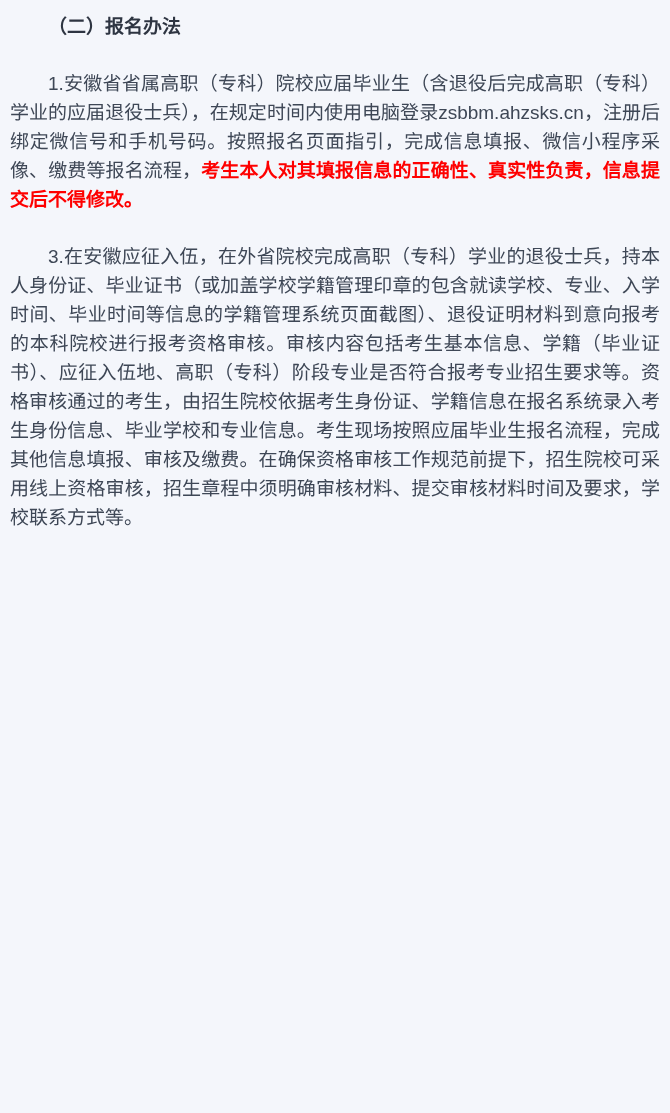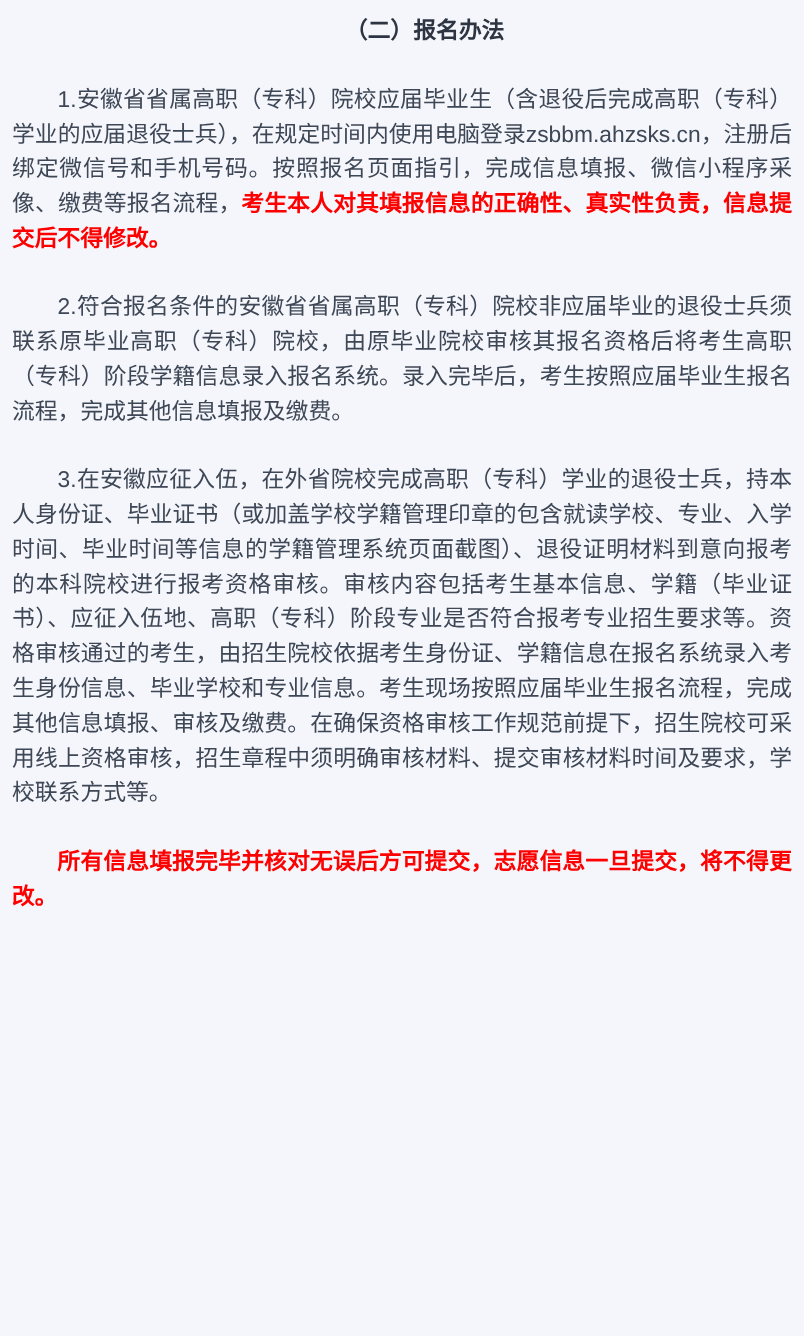--- a/index.html
+++ b/index.html
@@ -22,21 +22,20 @@
     font-size: 19px;
     line-height: 29px;
   }
   .doc-title {
     font-size: 19px;
     font-weight: bold;
     color: #2e3542;
     margin: 0 0 28px 0;
     text-indent: 2em;
     line-height: 29px;
-    text-align: center;
   }
   .para {
     margin: 0 0 28px 0;
     text-indent: 2em;
     text-align: justify;
     word-break: break-all;
   }
   .para:last-child {
     margin-bottom: 0;
   }
@@ -47,22 +46,20 @@
 </style>
 </head>
 <body>
 
 <div class="doc">
 
   <h3 class="doc-title">（二）报名办法</h3>
 
   <p class="para"><span>1.安徽省省属高职（专科）院校应届毕业生（含退役后完成高职（专科）学业的应届退役士兵），在规定时间内使用电脑登录zsbbm.ahzsks.cn，注册后绑定微信号和手机号码。按照报名页面指引，完成信息填报、微信小程序采像、缴费等报名流程，</span><span class="em-red">考生本人对其填报信息的正确性、真实性负责，信息提交后不得修改。</span></p>
 
-  <p class="para"><span>2.符合报名条件的安徽省省属高职（专科）院校非应届毕业的退役士兵须联系原毕业高职（专科）院校，由原毕业院校审核其报名资格后将考生高职（专科）阶段学籍信息录入报名系统。录入完毕后，考生按照应届毕业生报名流程，完成其他信息填报及缴费。</span></p>
 
   <p class="para"><span>3.在安徽应征入伍，在外省院校完成高职（专科）学业的退役士兵，持本人身份证、毕业证书（或加盖学校学籍管理印章的包含就读学校、专业、入学时间、毕业时间等信息的学籍管理系统页面截图）、退役证明材料到意向报考的本科院校进行报考资格审核。审核内容包括考生基本信息、学籍（毕业证书）、应征入伍地、高职（专科）阶段专业是否符合报考专业招生要求等。资格审核通过的考生，由招生院校依据考生身份证、学籍信息在报名系统录入考生身份信息、毕业学校和专业信息。考生现场按照应届毕业生报名流程，完成其他信息填报、审核及缴费。在确保资格审核工作规范前提下，招生院校可采用线上资格审核，招生章程中须明确审核材料、提交审核材料时间及要求，学校联系方式等。</span></p>
 
 
-  <p class="para"><span class="em-red">所有信息填报完毕并核对无误后方可提交，志愿信息一旦提交，将不得更改。</span></p>
 
 
 
 </div>
 
 </body></html>

